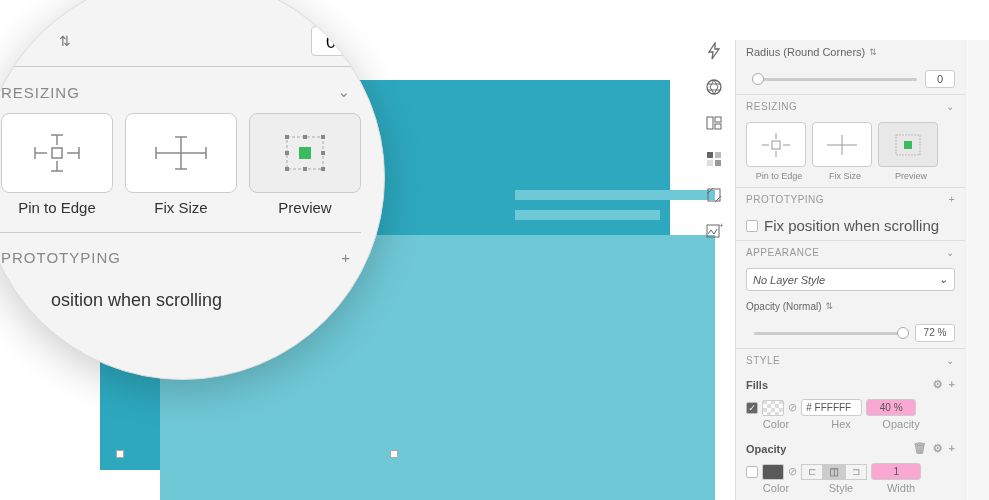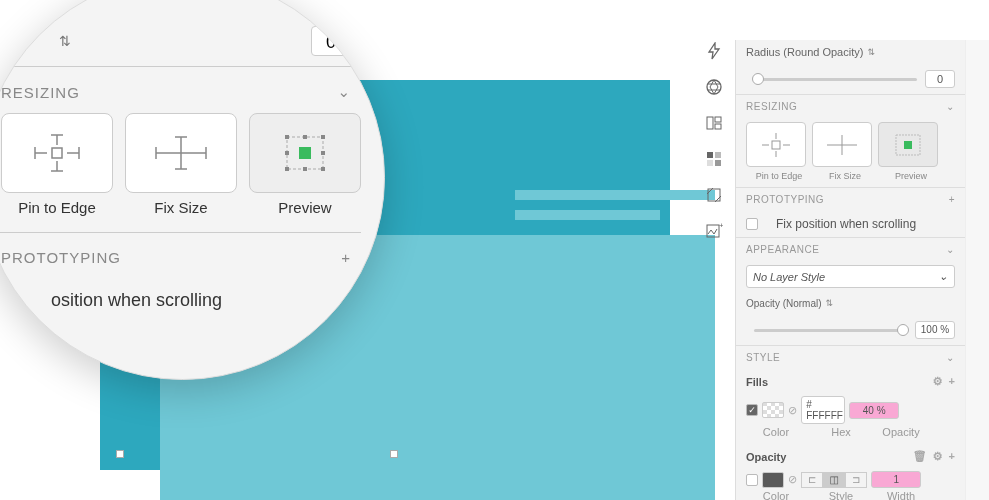--- a/index.html
+++ b/index.html
@@ -37,33 +37,33 @@
 .mini-updown { font-size: 9px; color: #888; margin-left: 4px; }
 .val-box { margin-left:auto; width: 30px; height: 18px; background: #fff; border: 1px solid #ccc; border-radius: 3px; text-align: center; line-height: 16px; font-size: 11px; }
 .slider-track { height: 3px; background: #ccc; border-radius: 2px; flex: 1; margin: 0 8px; position: relative; }
 .slider-thumb { width: 12px; height: 12px; border-radius: 50%; background: #fff; border: 1px solid #aaa; position: absolute; left: -2px; top: -5px; }
 .ins-sec-head { display:flex; justify-content:space-between; align-items:center; padding: 6px 10px; font-size: 10px; color:#999; letter-spacing: 0.5px; border-top: 1px solid #ddd; }
 .mini-resize { display:flex; gap:6px; padding: 4px 10px; }
 .mrz { width: 60px; height: 45px; border: 1px solid #ccc; border-radius: 4px; background: #fff; display:flex; align-items:center; justify-content:center; }
 .mrz.sel { background: #e8e8e8; }
 .mrz-labels { display:flex; padding: 0 10px 6px; font-size: 9px; color: #888; }
 .mrz-labels span { width: 66px; text-align:center; }
-.check-row { padding: 6px 10px; display:flex; align-items:center; gap:18px; font-size: 12px; color:#555; }
+.check-row { padding: 6px 10px; display:flex; align-items:center; gap:6px; font-size: 15px; color:#555; }
 .checkbox { width:12px; height:12px; border:1px solid #bbb; border-radius:2px; background:#fff; }
 .checkbox.on { background:#666; color:#fff; text-align:center; line-height:10px; font-size:9px; }
 .dropdown { margin: 4px 10px; background:#fff; border:1px solid #ccc; border-radius:3px; padding: 4px 6px; display:flex; justify-content:space-between; align-items:center; font-size:11px; font-style:italic; color:#555; }
 .opacity-row { padding: 6px 10px; display:flex; font-size:10px; color:#666; }
 .opacity-box { margin-left:auto; width:40px; height:18px; background:#fff; border:1px solid #ccc; border-radius:3px; text-align:center; line-height:16px; font-size:10px; font-style:normal; }
 .fills-head { display:flex; align-items:center; padding: 6px 10px; font-size:11px; color:#555; font-weight:600; }
 .fills-head .icons { margin-left:auto; display:flex; gap:6px; color:#aaa; }
 .fill-row { display:flex; align-items:center; gap:4px; padding: 2px 10px; }
 .swatch { width:22px; height:16px; border:1px solid #ccc; border-radius:2px; }
 .swatch.checker { background: repeating-conic-gradient(#ddd 0 25%, #fff 0 50%) 0/8px 8px; }
 .swatch.dark { background:#5a5a5a; }
-.hex-box { background:#fff; border:1px solid #ccc; border-radius:3px; padding:2px 4px; font-size:10px; width:44px; }
+.hex-box { background:#fff; border:1px solid #ccc; border-radius:3px; padding:2px 4px; font-size:10px; width:61px; }
 .pct-box { background:#f9a8d4; border:1px solid #ccc; border-radius:3px; padding:2px 4px; font-size:10px; width:50px; text-align:center; }
 .sub-labels { display:flex; padding:0 10px 6px; font-size:11px; color:#999; }
 .sub-labels span:nth-child(1){ width:60px; text-align:center; } 
 .sub-labels span:nth-child(2){ width:70px; text-align:center; }
 .sub-labels span:nth-child(3){ width:50px; text-align:center; }
 .border-pos { display:flex; gap:0; }
 .bp { width:22px; height:16px; border:1px solid #ccc; display:flex; align-items:center; justify-content:center; font-size:10px; color:#999; }
 .bp.sel { background:#ccc; color:#555; }
 .scroll-edge { position:absolute; right:0; top:40px; width:24px; height:460px; background:#f7f7f7; border-left:1px solid #eee; }
 
@@ -195,21 +195,21 @@
       <svg width="18" height="18" viewBox="0 0 18 18">
         <rect x="2" y="3" width="12" height="12" fill="none" stroke="#666"></rect>
         <path d="M3 12 L6 8 L9 12 L12 7" stroke="#666" fill="none"></path>
         <text x="14" y="6" font-size="8" fill="#666">+</text>
       </svg>
     </div>
 </div>
 
 <div class="inspector">
   <div class="ins-row">
-    <span class="ins-label">Radius (Round Opacity)</span>
+    <span class="ins-label">Radius (Round Corners)</span>
     <span class="mini-updown">⇅</span>
   </div>
   <div class="ins-row">
     <div class="slider-track">
         <div class="slider-thumb"></div>
       </div>
     <div class="val-box">0</div>
   </div>
   <div class="ins-sec-head">
     <span>RESIZING</span>
@@ -264,21 +264,21 @@
     <span>⌄</span>
   </div>
   <div class="opacity-row">
     <span>Opacity (Normal)</span>
     <span class="mini-updown">⇅</span>
   </div>
   <div class="ins-row">
     <div class="slider-track">
         <div class="slider-thumb" style="left:auto;right:-2px"></div>
       </div>
-    <div class="opacity-box">100 %</div>
+    <div class="opacity-box">72 %</div>
   </div>
   <div class="ins-sec-head">
     <span>STYLE</span>
     <span>⌄</span>
   </div>
   <div class="fills-head">
     <span>Fills</span>
     <div class="icons">
         <span>⚙</span>
         <span>+</span>

